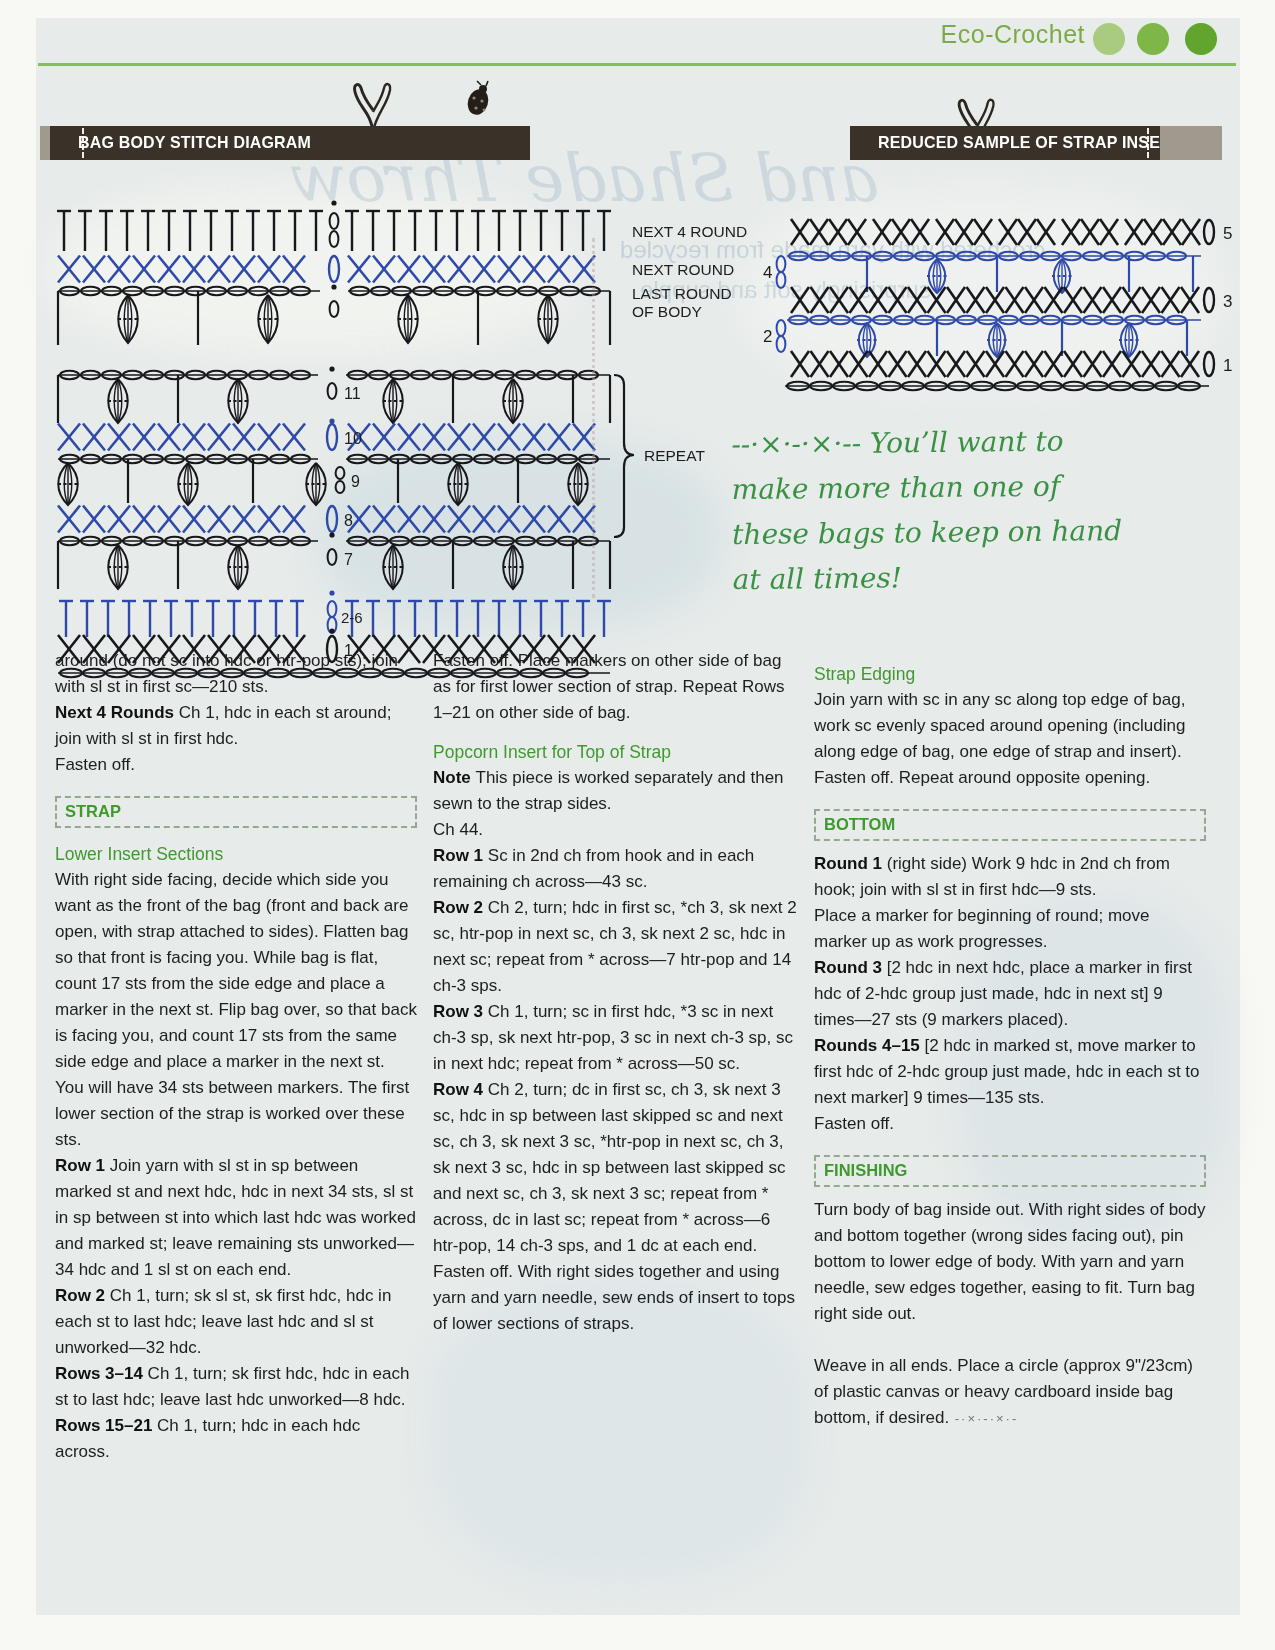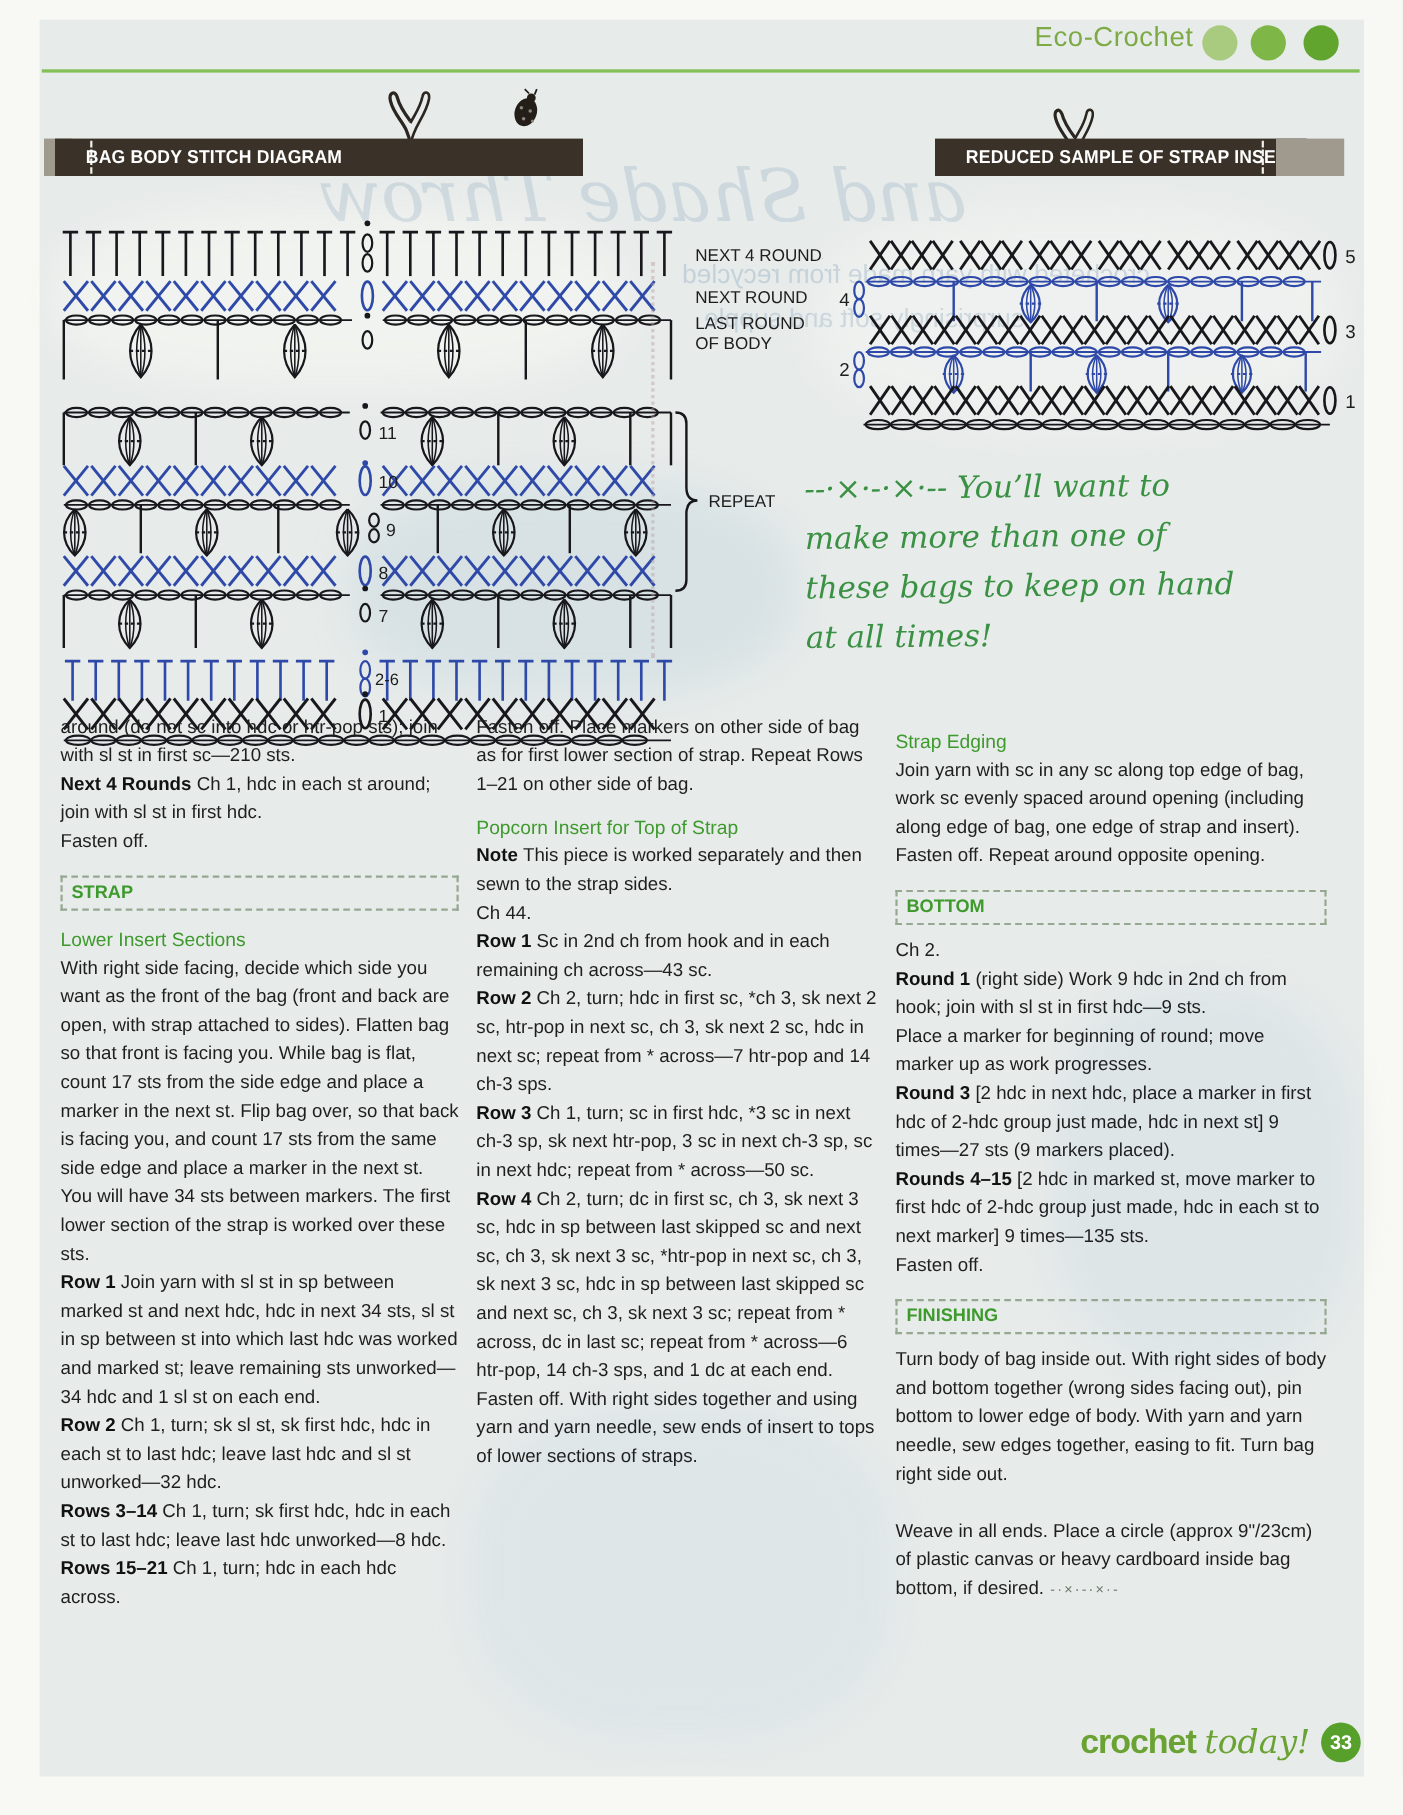--- a/index.html
+++ b/index.html
@@ -886,31 +886,25 @@
         <p class="para"><b>Row 1 </b>Sc in 2nd ch from hook and in each remaining ch across—43 sc.</p>
         <p class="para"><b>Row 2 </b>Ch 2, turn; hdc in first sc, *ch 3, sk next 2 sc, htr-pop in next sc, ch 3, sk next 2 sc, hdc in next sc; repeat from * across—7 htr-pop and 14 ch-3 sps.</p>
         <p class="para"><b>Row 3 </b>Ch 1, turn; sc in first hdc, *3 sc in next ch-3 sp, sk next htr-pop, 3 sc in next ch-3 sp, sc in next hdc; repeat from * across—50 sc.</p>
         <p class="para"><b>Row 4 </b>Ch 2, turn; dc in first sc, ch 3, sk next 3 sc, hdc in sp between last skipped sc and next sc, ch 3, sk next 3 sc, *htr-pop in next sc, ch 3, sk next 3 sc, hdc in sp between last skipped sc and next sc, ch 3, sk next 3 sc; repeat from * across, dc in last sc; repeat from * across—6 htr-pop, 14 ch-3 sps, and 1 dc at each end.</p>
         <p class="para">Fasten off. With right sides together and using yarn and yarn needle, sew ends of insert to tops of lower sections of straps.</p>
       </div>
     <div>
         <div class="subhead">Strap Edging</div>
         <p class="para">Join yarn with sc in any sc along top edge of bag, work sc evenly spaced around opening (including along edge of bag, one edge of strap and insert). Fasten off. Repeat around opposite opening.</p>
         <div class="secbox">BOTTOM</div>
-        <p class="para">Ch 2.</p>
         <p class="para"><b>Round 1 </b>(right side) Work 9 hdc in 2nd ch from hook; join with sl st in first hdc—9 sts.</p>
         <p class="para">Place a marker for beginning of round; move marker up as work progresses.</p>
         <p class="para"><b>Round 3 </b>[2 hdc in next hdc, place a marker in first hdc of 2-hdc group just made, hdc in next st] 9 times—27 sts (9 markers placed).</p>
         <p class="para"><b>Rounds 4–15 </b>[2 hdc in marked st, move marker to first hdc of 2-hdc group just made, hdc in each st to next marker] 9 times—135 sts.</p>
         <p class="para">Fasten off.</p>
         <div class="secbox">FINISHING</div>
         <p class="para">Turn body of bag inside out. With right sides of body and bottom together (wrong sides facing out), pin bottom to lower edge of body. With yarn and yarn needle, sew edges together, easing to fit. Turn bag right side out.</p>
         <p class="para gap">Weave in all ends. Place a circle (approx 9"/23cm) of plastic canvas or heavy cardboard inside bag bottom, if desired.<span class="footprints"> -·×·-·×·-</span></p>
       </div>
   </div>
 
   <div class="website">www.crochettoday.com</div>
-  <div class="logo">
-    <span class="logo-word">crochet</span>
-    <span class="logo-script">today!</span>
-    <span class="badge">33</span>
-  </div>
 </div>
 
 </body></html>

